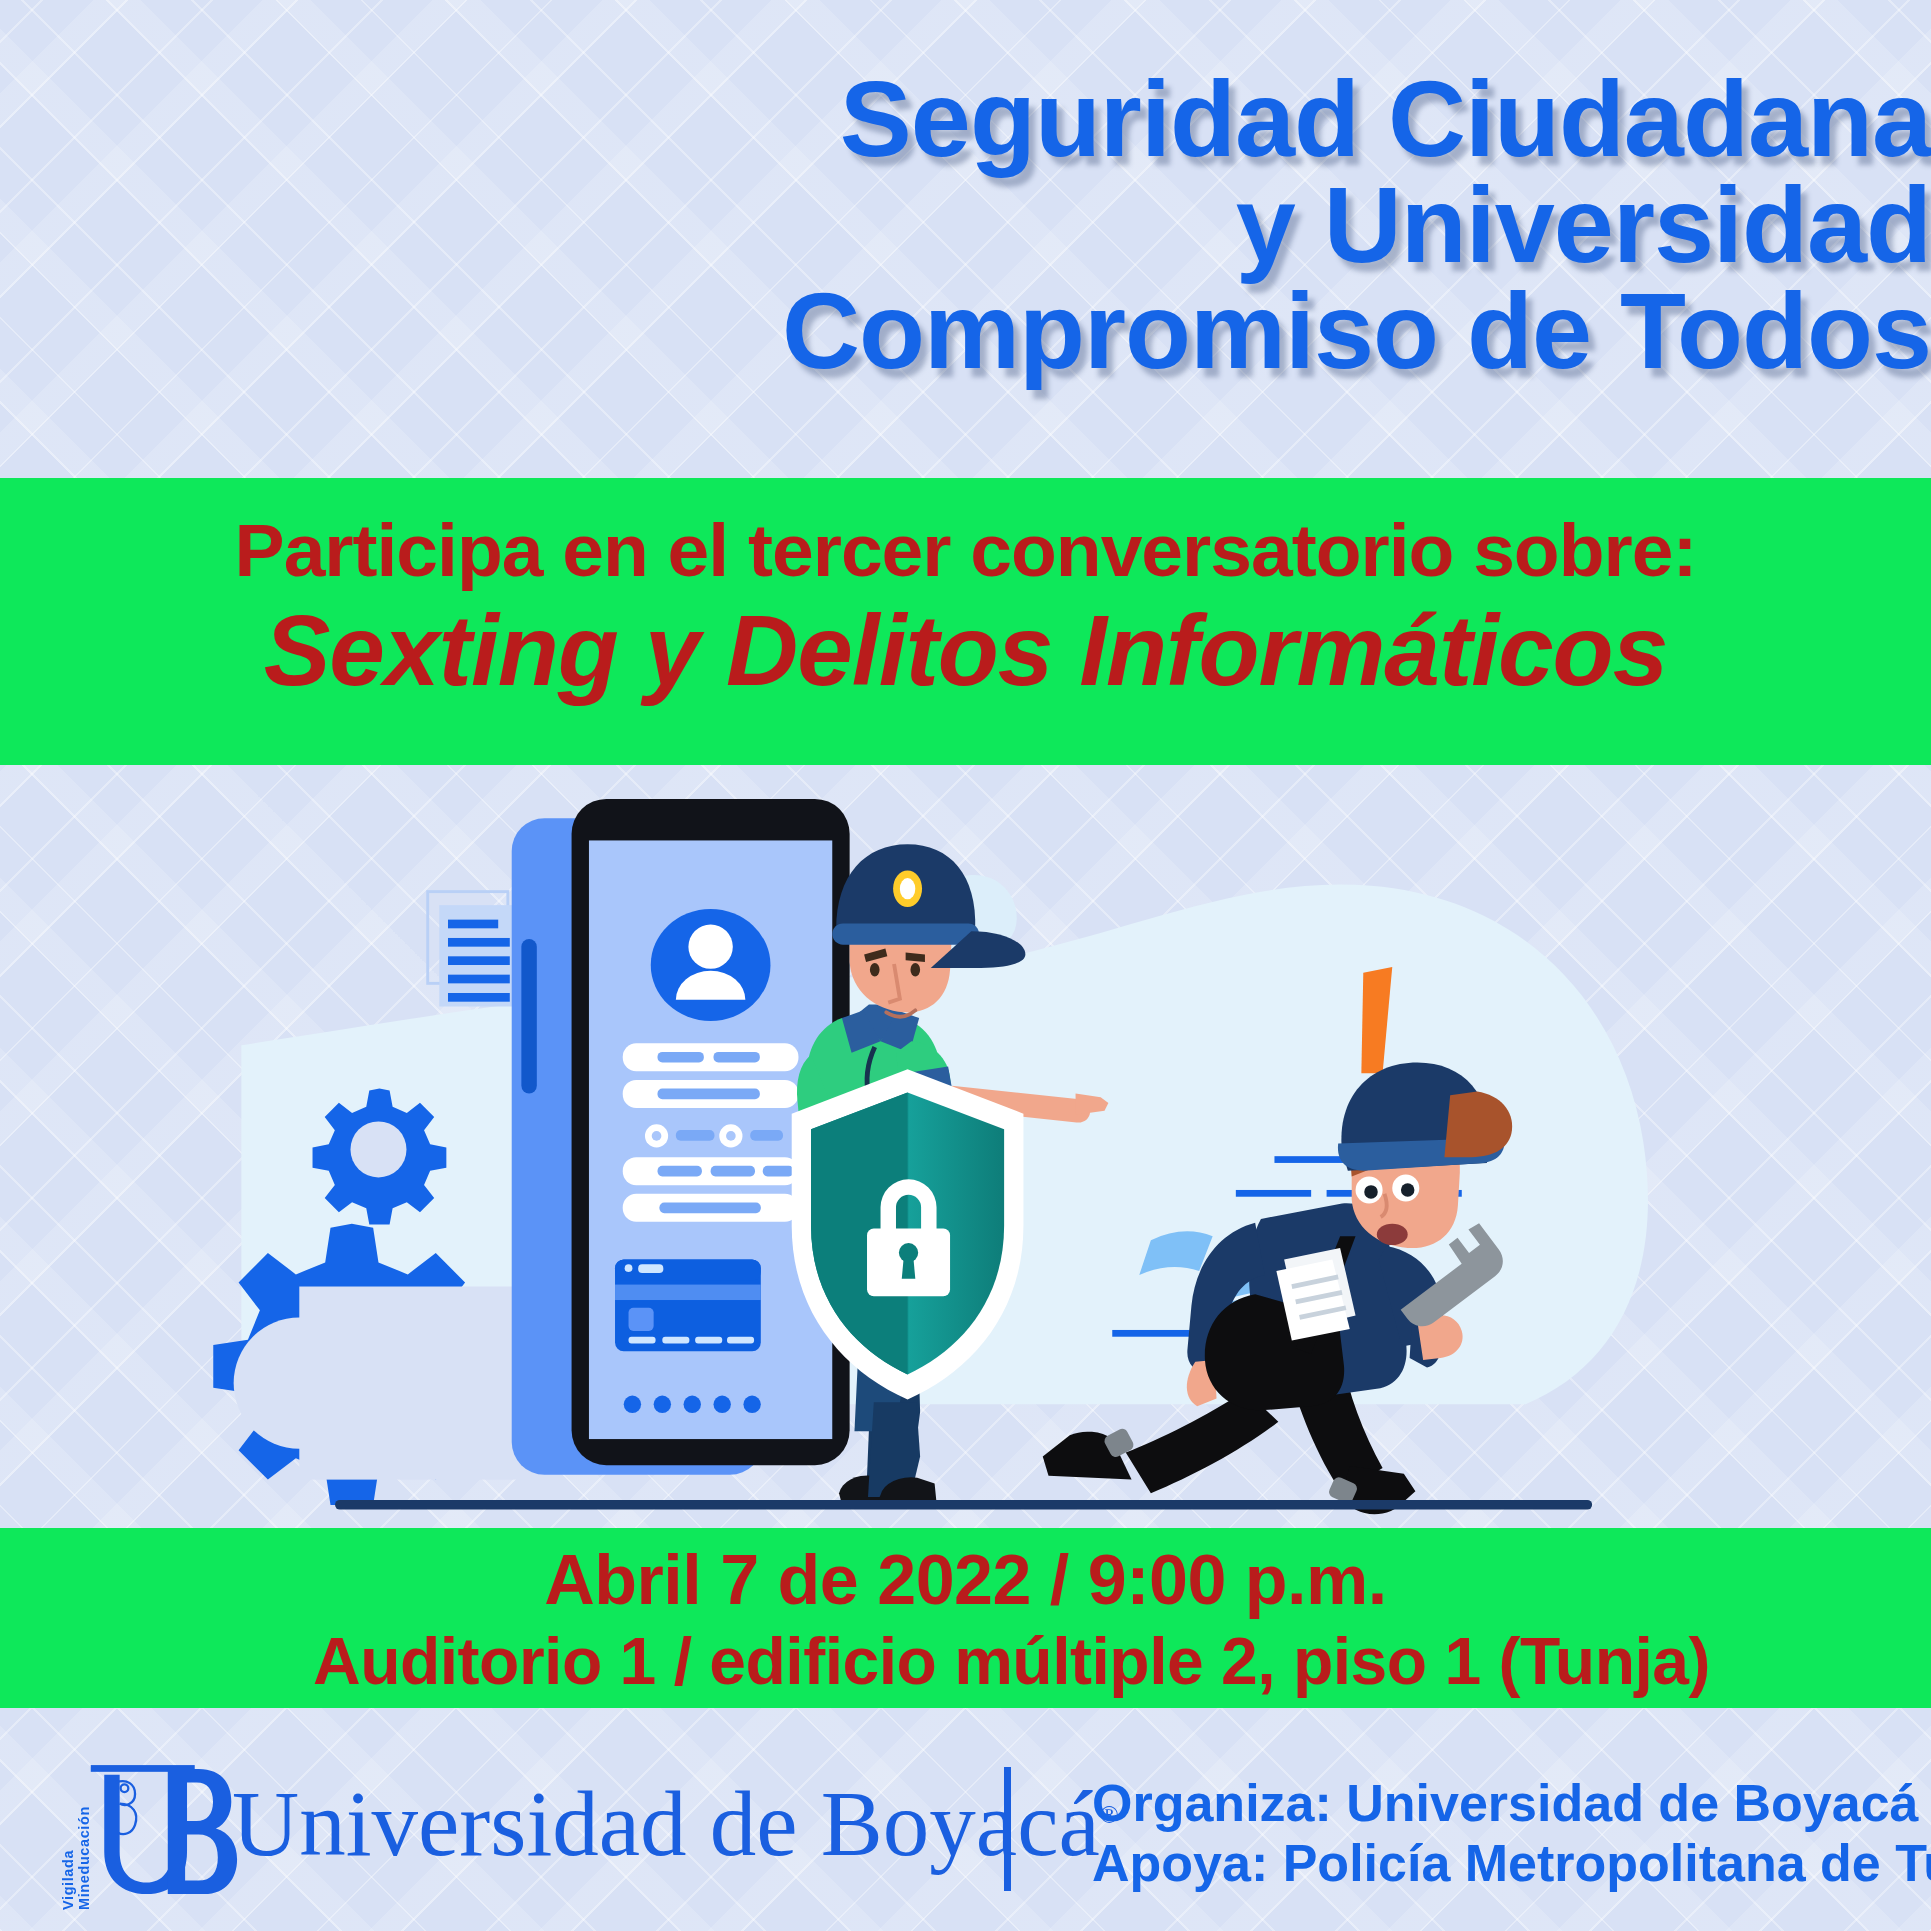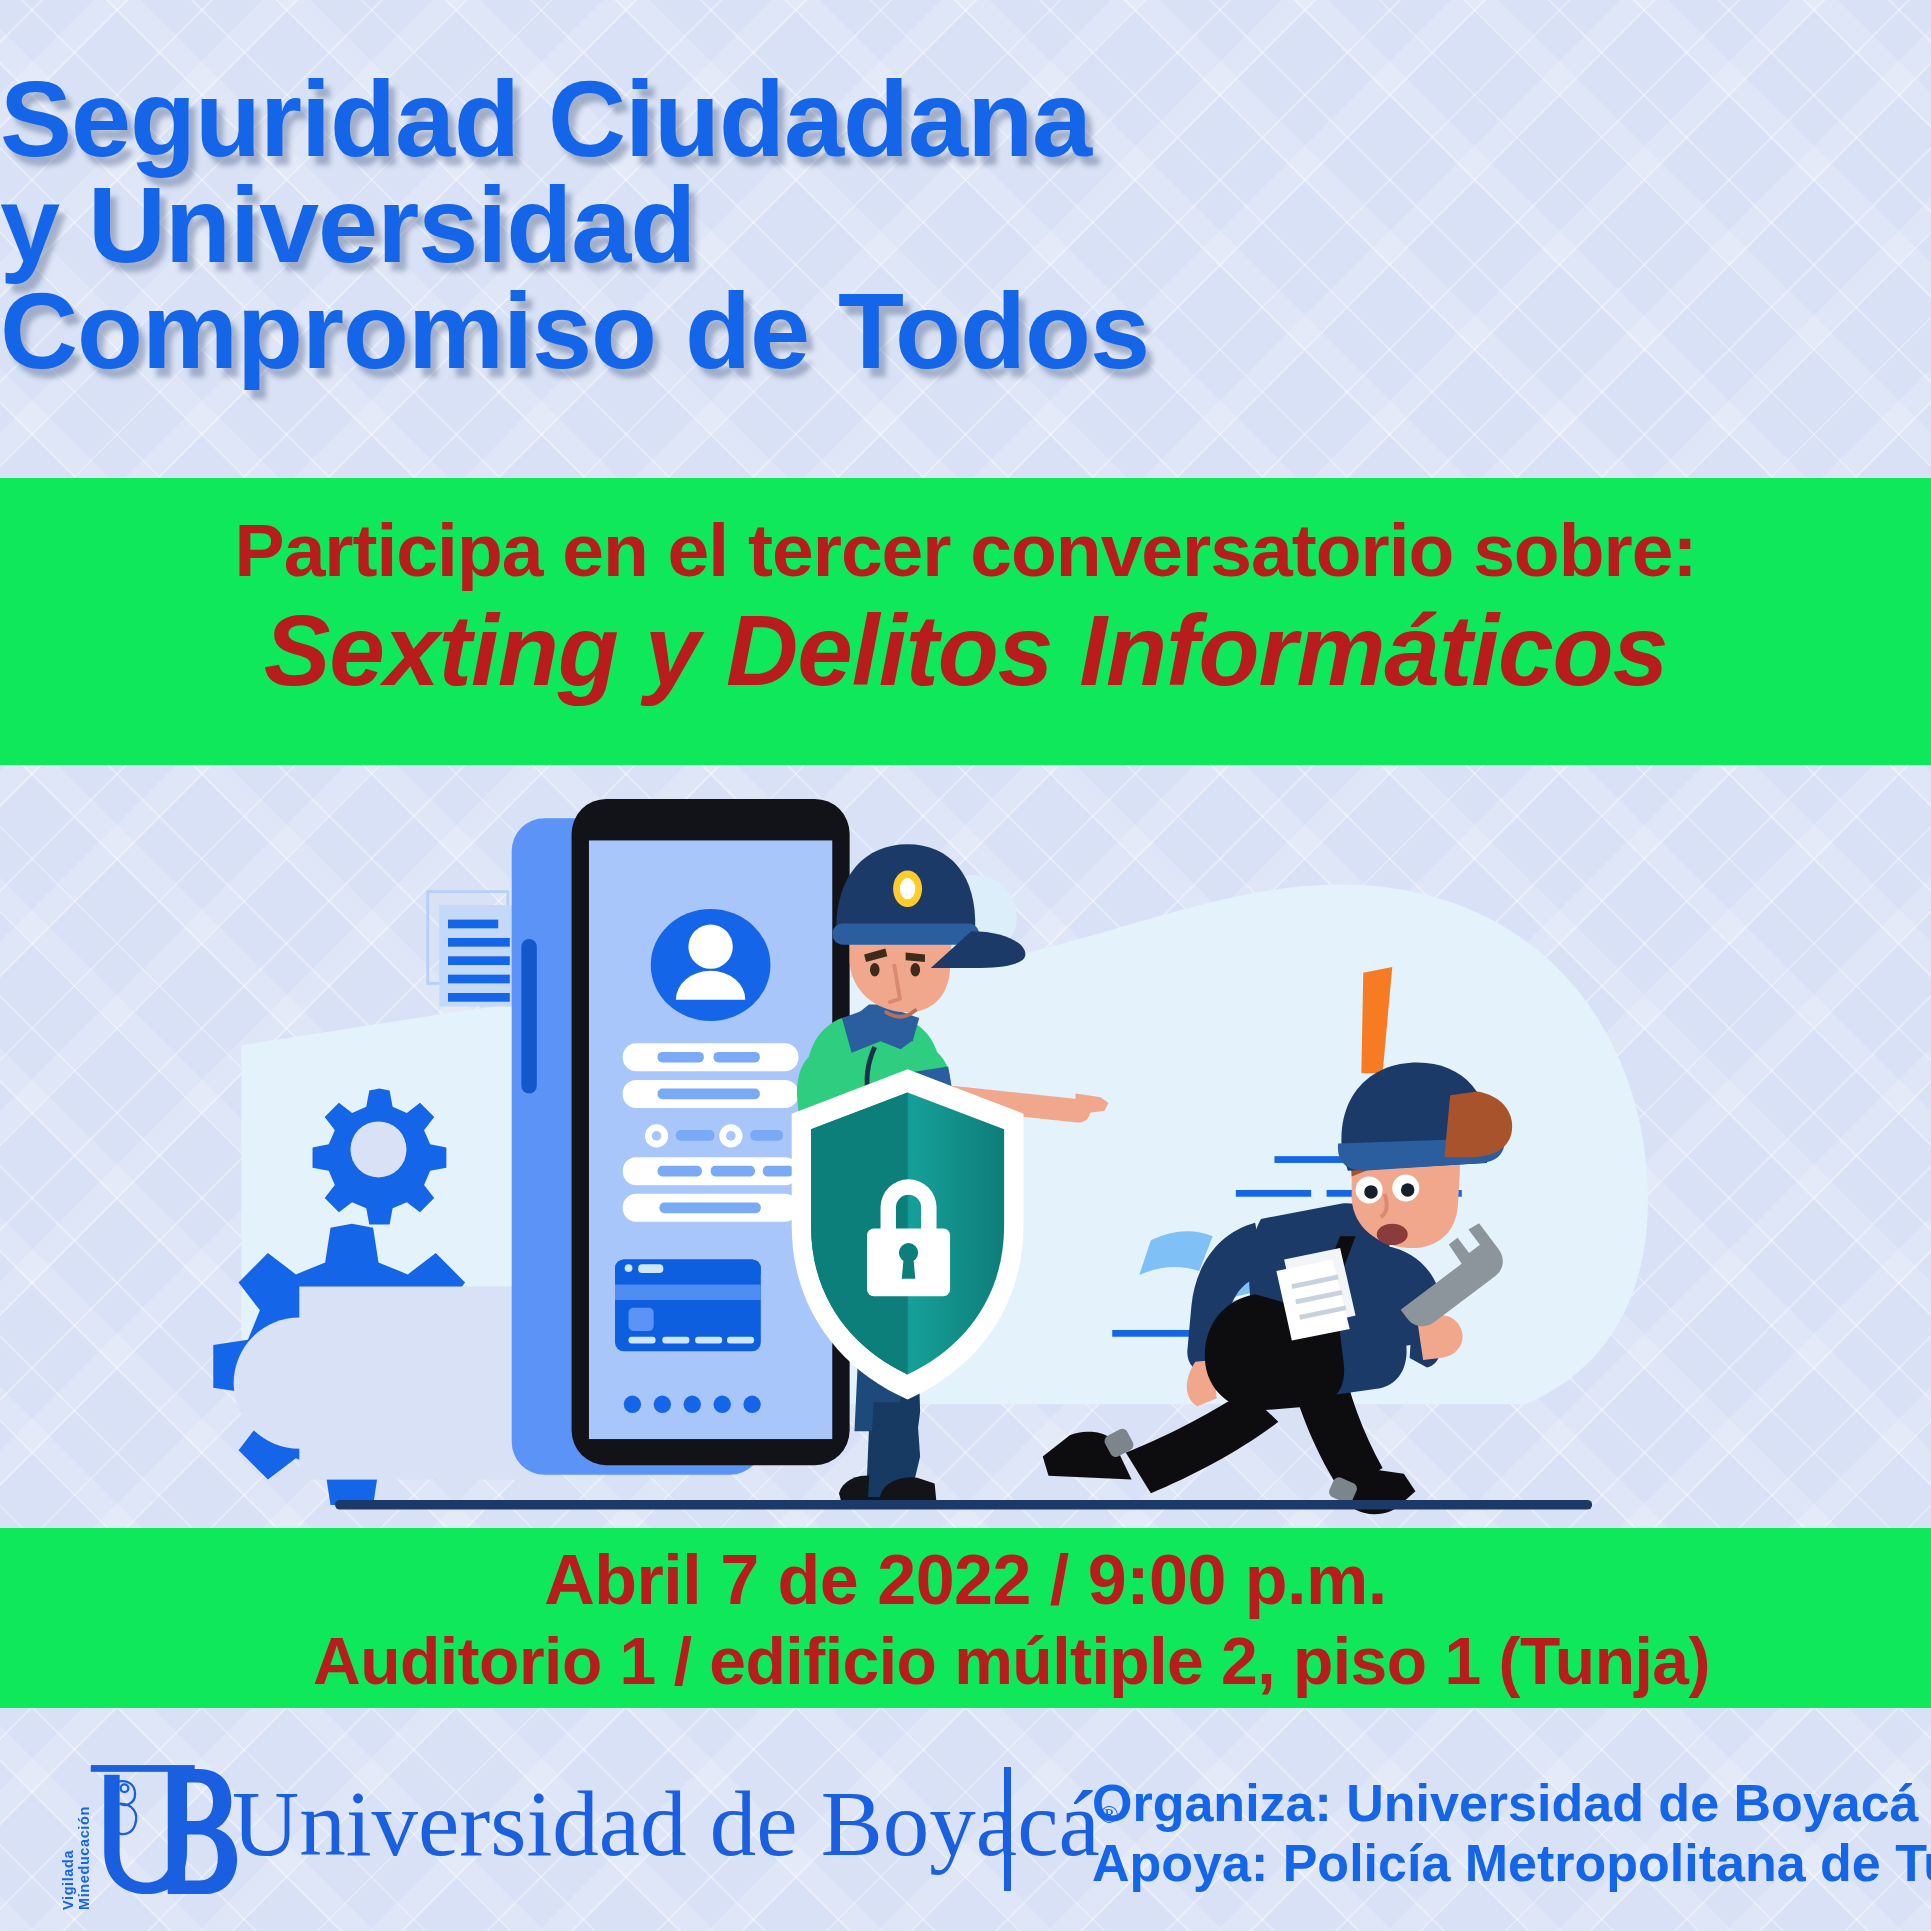--- a/index.html
+++ b/index.html
@@ -15,21 +15,21 @@
       repeating-linear-gradient(45deg, rgba(255,255,255,.34) 0 1.9px, rgba(255,255,255,0) 1.9px 60px),
       repeating-linear-gradient(-45deg, rgba(255,255,255,.34) 0 1.9px, rgba(255,255,255,0) 1.9px 60px),
       repeating-linear-gradient(45deg, rgba(255,255,255,.16) 0 25px, rgba(255,255,255,0) 25px 120px),
       repeating-linear-gradient(-45deg, rgba(255,255,255,.16) 0 25px, rgba(255,255,255,0) 25px 120px);
     overflow:hidden;
   }
 
   
   .title-block{
     position:absolute;left:0;top:66px;width:1931px;
-    text-align:left;
+    text-align:right;
     color:#1565e8;
     font-weight:bold;
     font-size:108px;
     line-height:0.98;
     letter-spacing:-1px;
     text-shadow:6.8px 8.7px 5.8px rgba(70,90,130,.38);
     font-stretch:condensed;
   }
   .title-block .ln{display:block;white-space:nowrap;}
 

